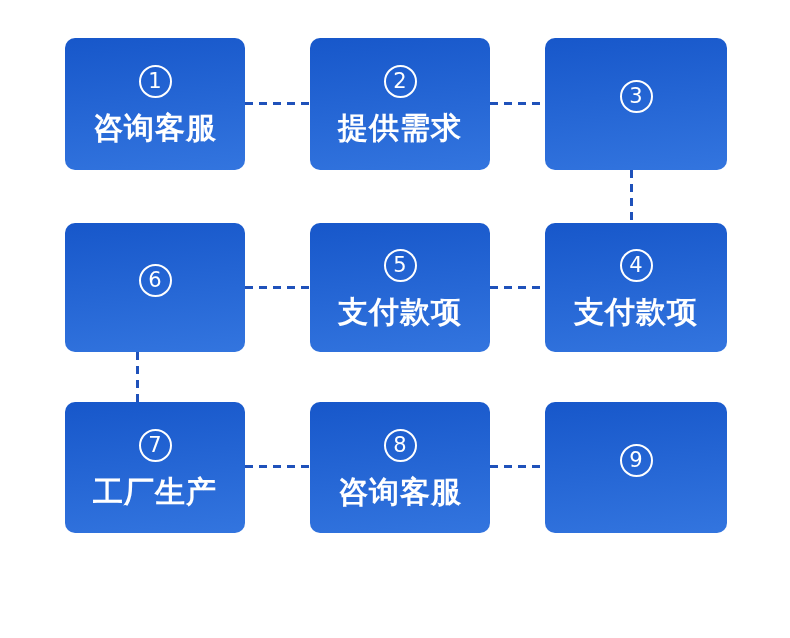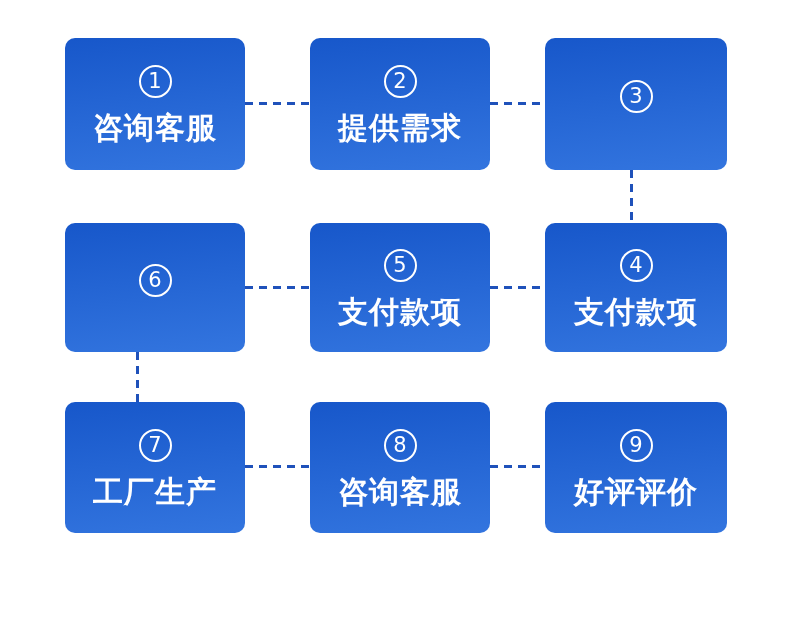--- a/index.html
+++ b/index.html
@@ -115,16 +115,15 @@
   <div class="step-box" style="left:310px; top:402px; width:180px; height:131px;">
     <div class="step-num">
         <span>8</span>
       </div>
     <div class="step-label">咨询客服</div>
   </div>
   <div class="step-box" style="left:545px; top:402px; width:182px; height:131px;">
     <div class="step-num">
         <span>9</span>
       </div>
-    <div class="step-label">好评评价</div>
   </div>
 
 </div>
 
 </body></html>

